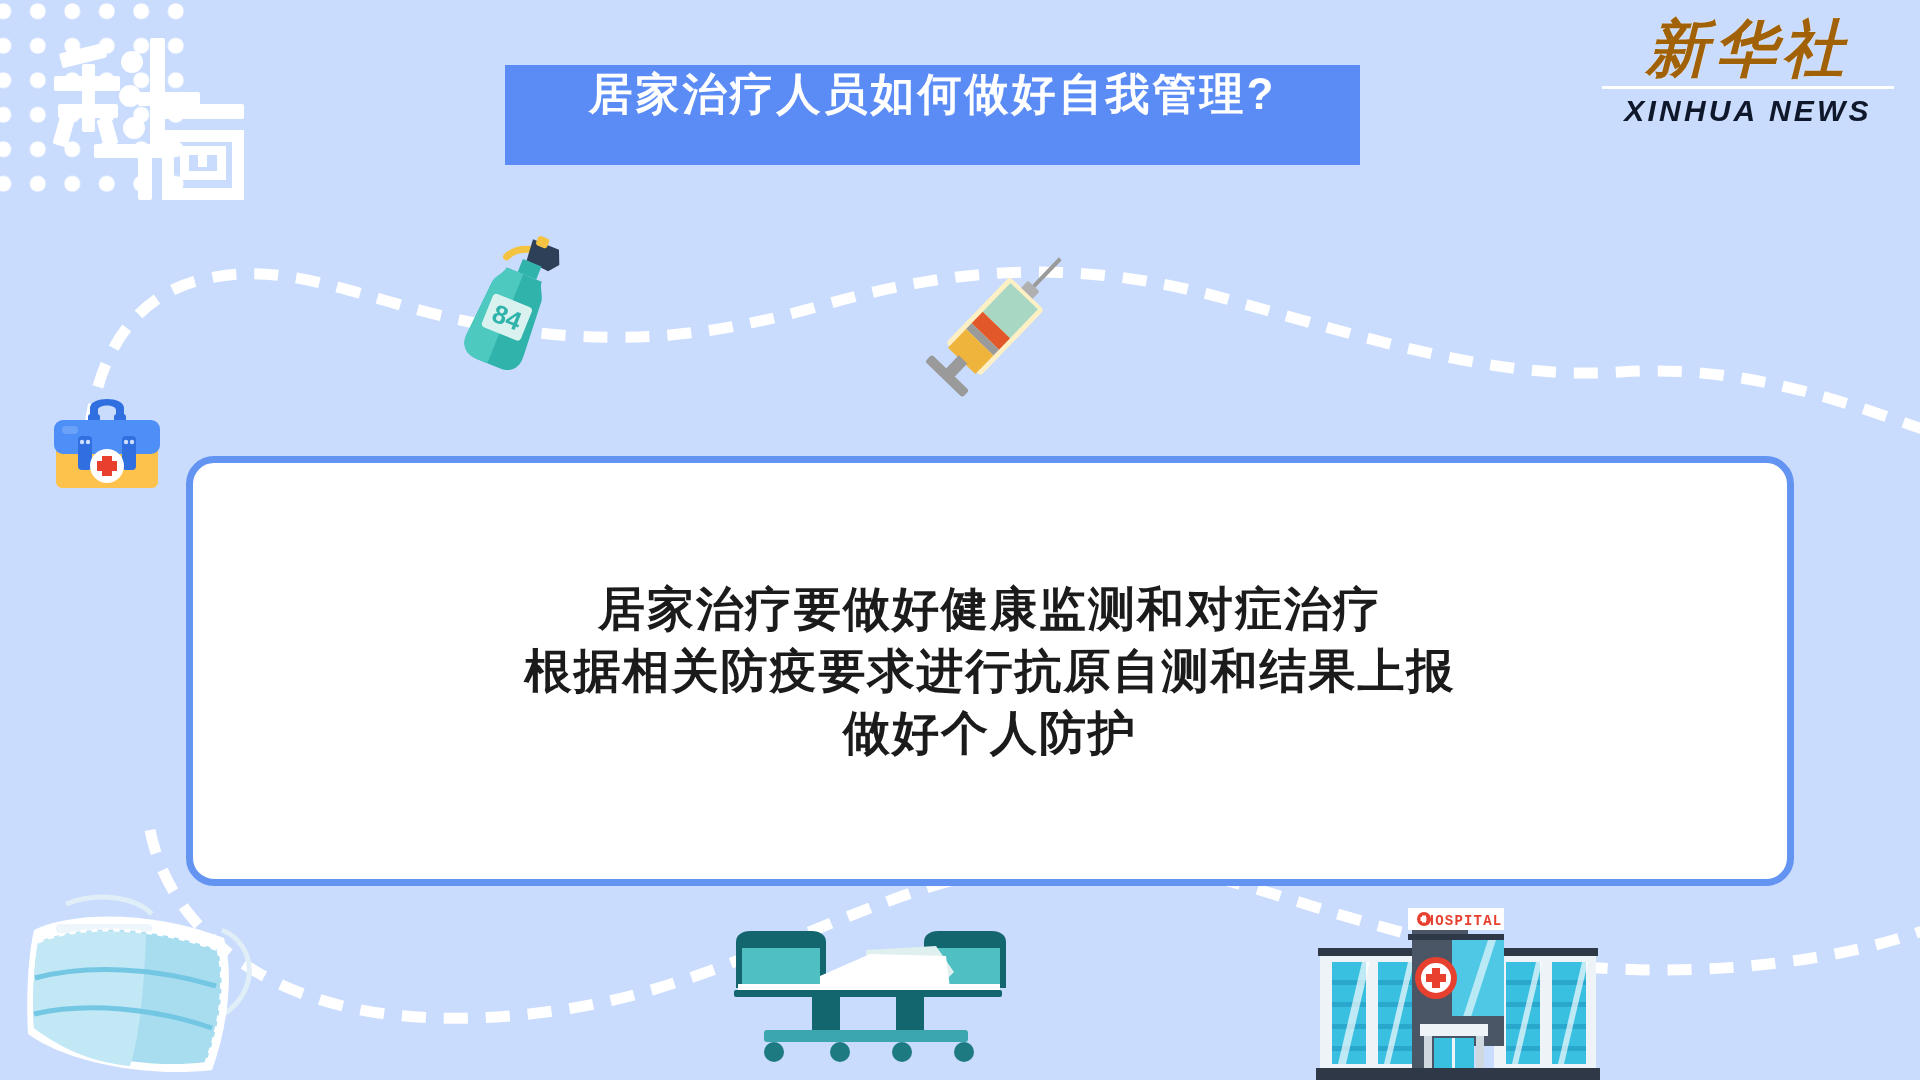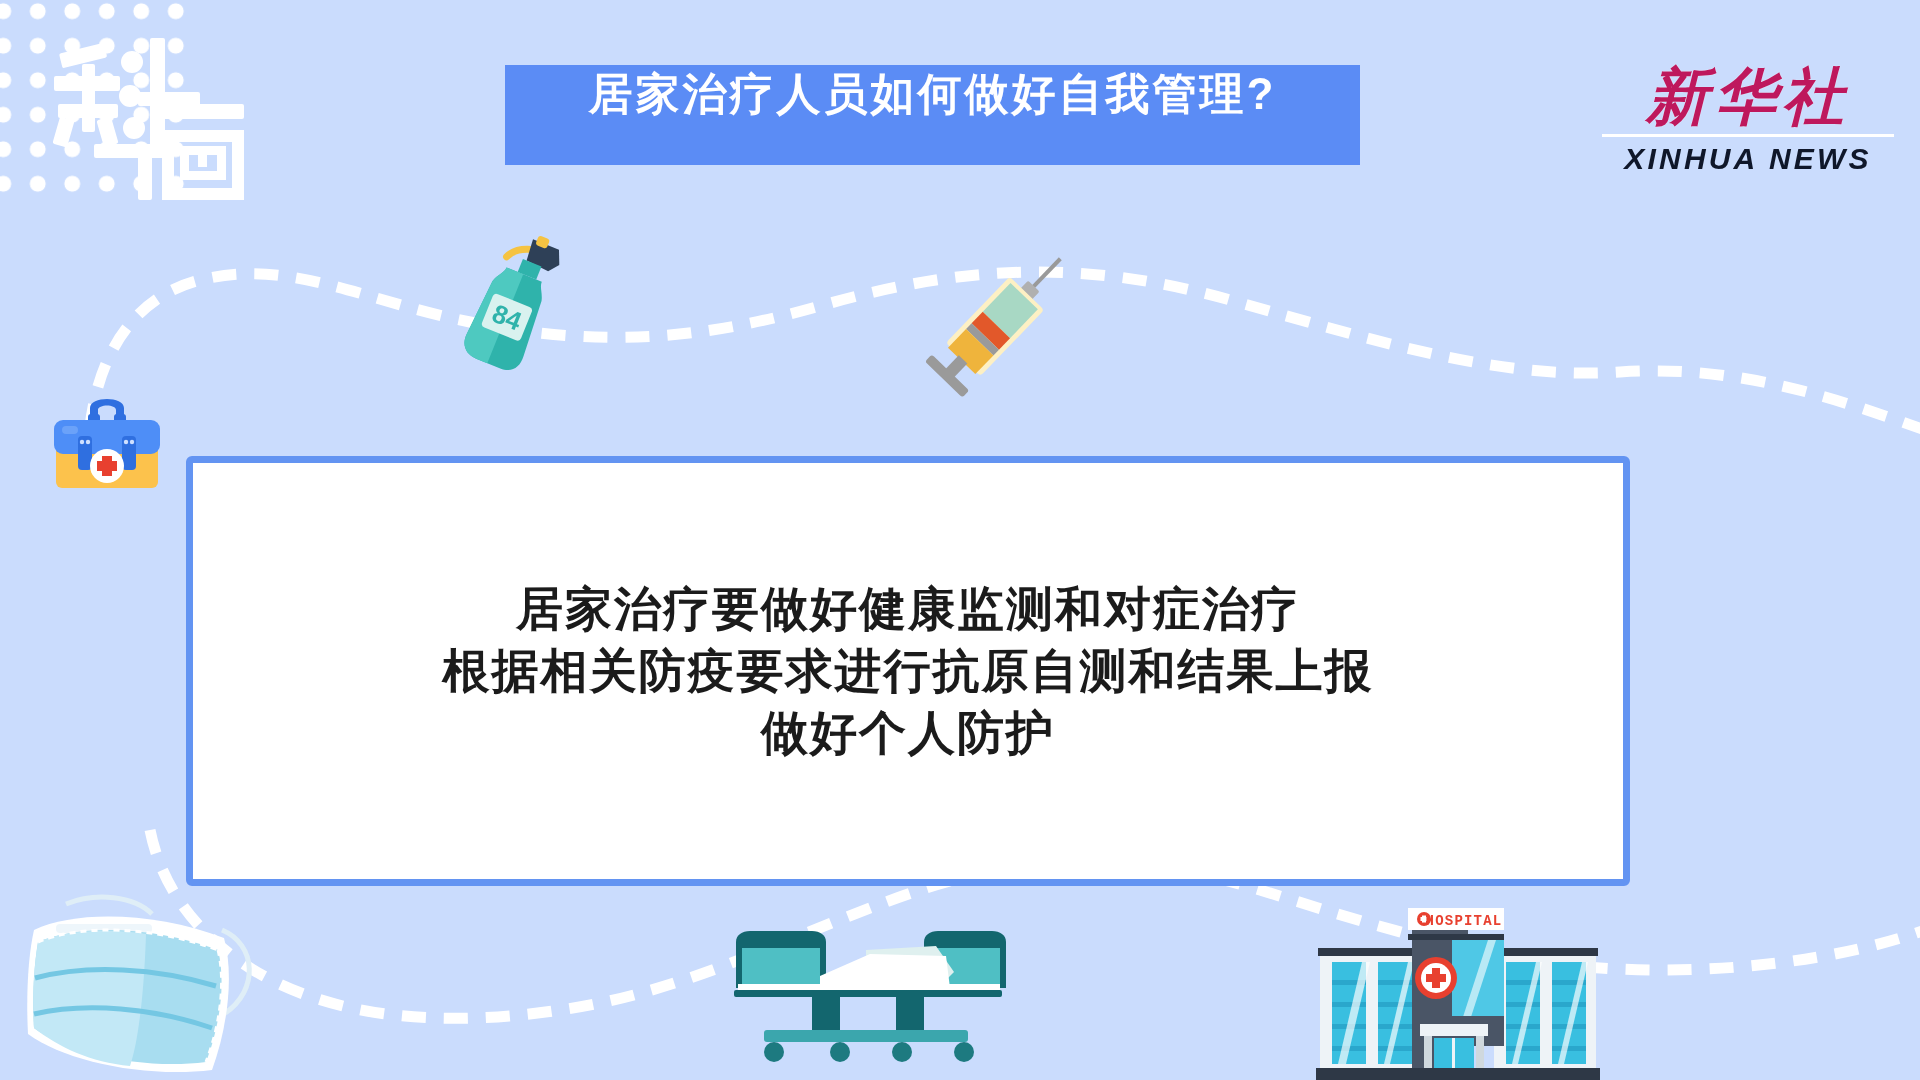--- a/index.html
+++ b/index.html
@@ -48,23 +48,22 @@
     text-align: center;
     color: #ffffff;
   }
   .xinhua-cn {
     font-family: "Liberation Serif", "DejaVu Serif", serif;
     font-size: 62px;
     font-weight: bold;
     font-style: italic;
     letter-spacing: 6px;
     line-height: 66px;
-    color: #be185d;
+    color: #a16207;
     text-shadow: 0 0 1px rgba(255,255,255,.9);
-    margin-top: 48px;
   }
   .xinhua-rule {
     height: 3px;
     background: #ffffff;
     margin: 4px 4px 5px 4px;
   }
   .xinhua-en {
     font-family: "Liberation Sans", "DejaVu Sans", sans-serif;
     font-size: 30px;
     font-weight: bold;
@@ -91,25 +90,25 @@
     font-weight: bold;
     letter-spacing: 3px;
     white-space: nowrap;
   }
 
   
   .main-card {
     position: absolute;
     left: 186px;
     top: 456px;
-    width: 1444px;
+    width: 1608px;
     height: 430px;
     background: #ffffff;
     border: 7px solid #6394f2;
-    border-radius: 6px;
+    border-radius: 28px;
     box-sizing: border-box;
     display: flex;
     flex-direction: column;
     align-items: center;
     justify-content: center;
   }
   .card-line {
     color: #1b1b1b;
     font-size: 47px;
     font-weight: bold;

